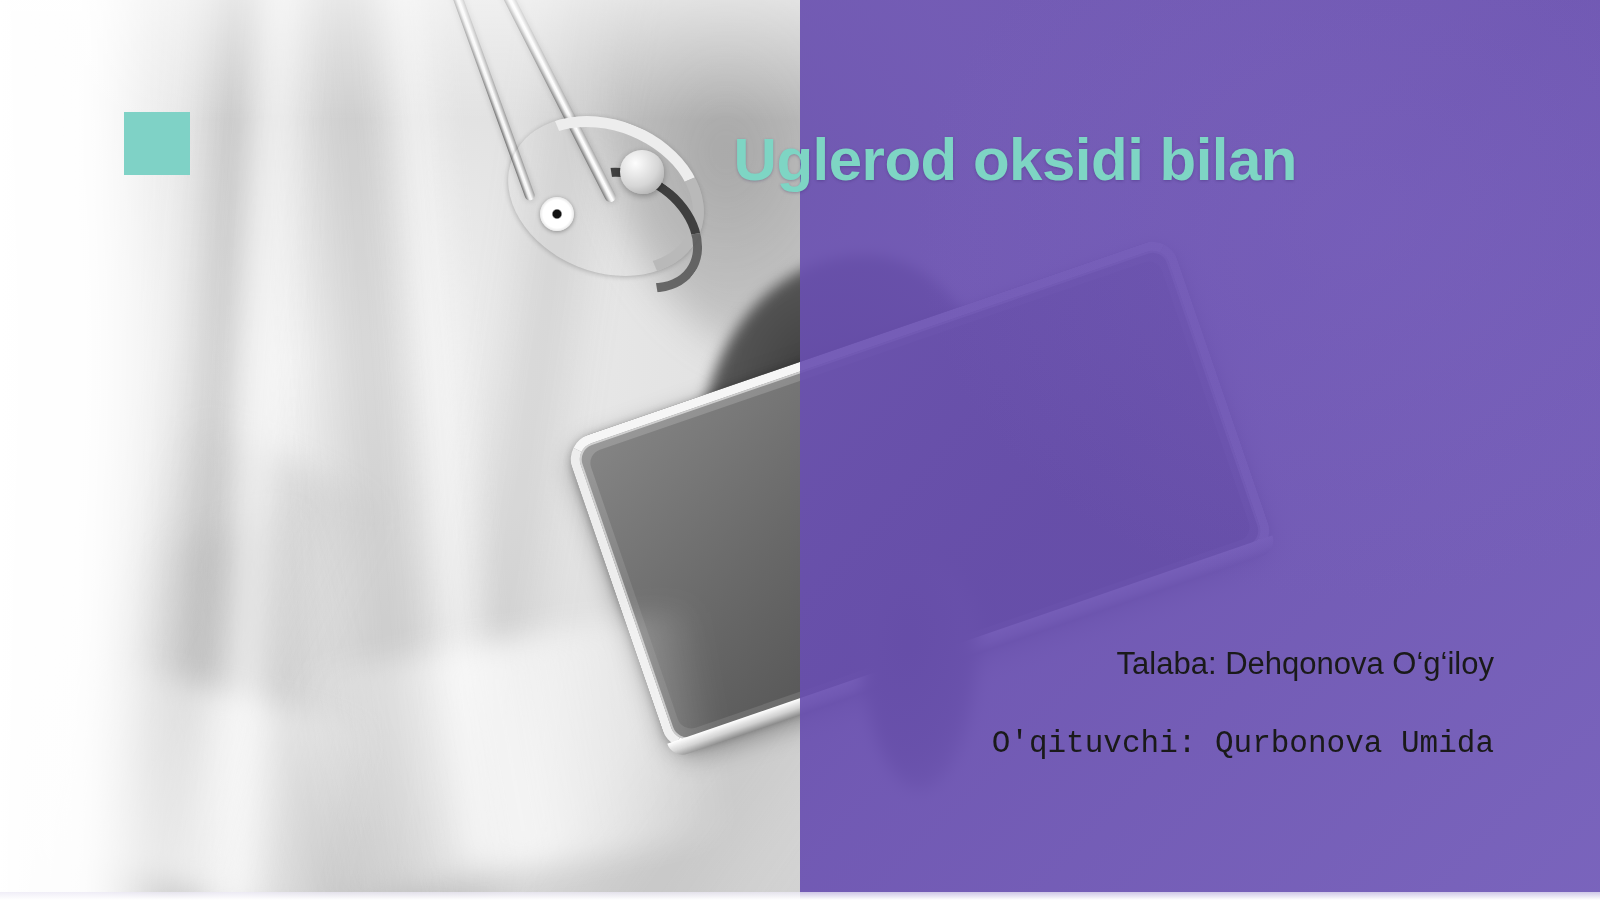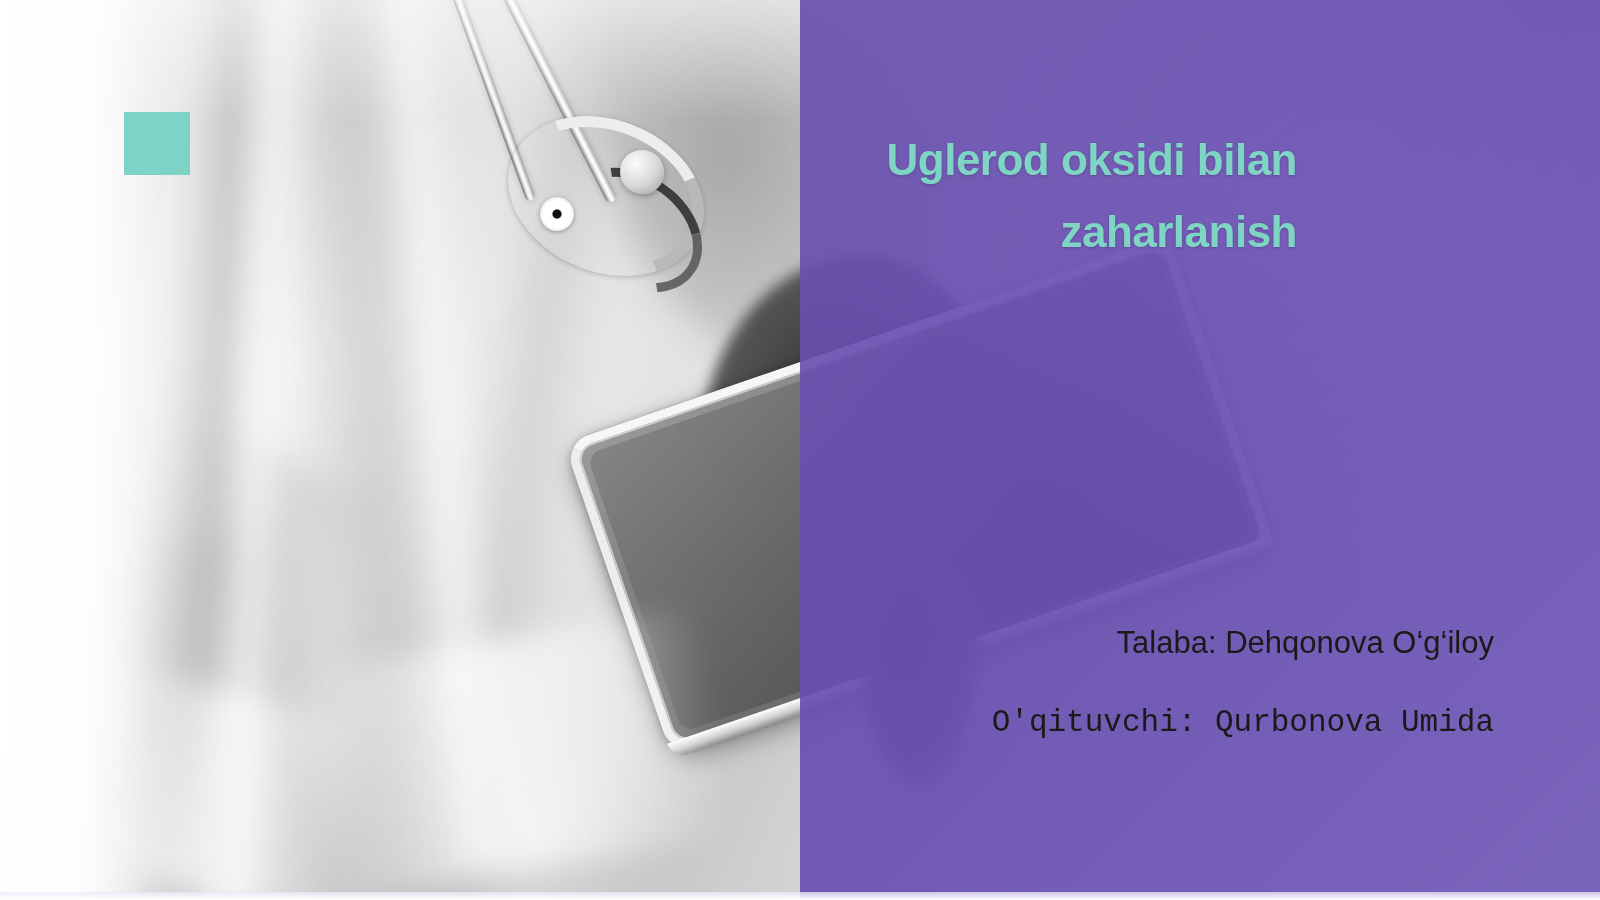--- a/index.html
+++ b/index.html
@@ -232,21 +232,21 @@
   
   .title-block {
     position: absolute;
     left: 700px;
     top: 124px;
     width: 597px;
     text-align: right;
   }
   .title-line {
     display: block;
-    font-size: 44px;
+    font-size: 60px;
     font-weight: bold;
     line-height: 72px;
     letter-spacing: -0.5px;
     white-space: nowrap;
     text-shadow: 0 1px 3px rgba(40,20,80,.28);
   }
 
   
   .subtitle-block {
     position: absolute;
@@ -321,23 +321,22 @@
     <div class="ph-leftfade"></div>
     <div class="ph-topfade"></div>
   </div>
 
   <div class="purple-panel"></div>
 
   <div class="accent-square" style="background: rgb(127, 210, 198);"></div>
 
   <div class="title-block" style="color: rgb(126, 213, 196);">
     <span class="title-line">Uglerod oksidi bilan</span>
-    <span class="title-line">zaharlanish</span>
   </div>
 
-  <div class="subtitle-block" style="color: rgb(26, 26, 26);">
+  <div class="subtitle-block" style="color: rgb(26, 26, 26); margin-top: 21px;">
     <span class="subtitle-line">Talaba: Dehqonova O‘g‘iloy</span>
     <span class="subtitle-line">O'qituvchi: Qurbonova Umida</span>
   </div>
 
   <div class="bottom-band"></div>
 
 </div>
 
 </body></html>

